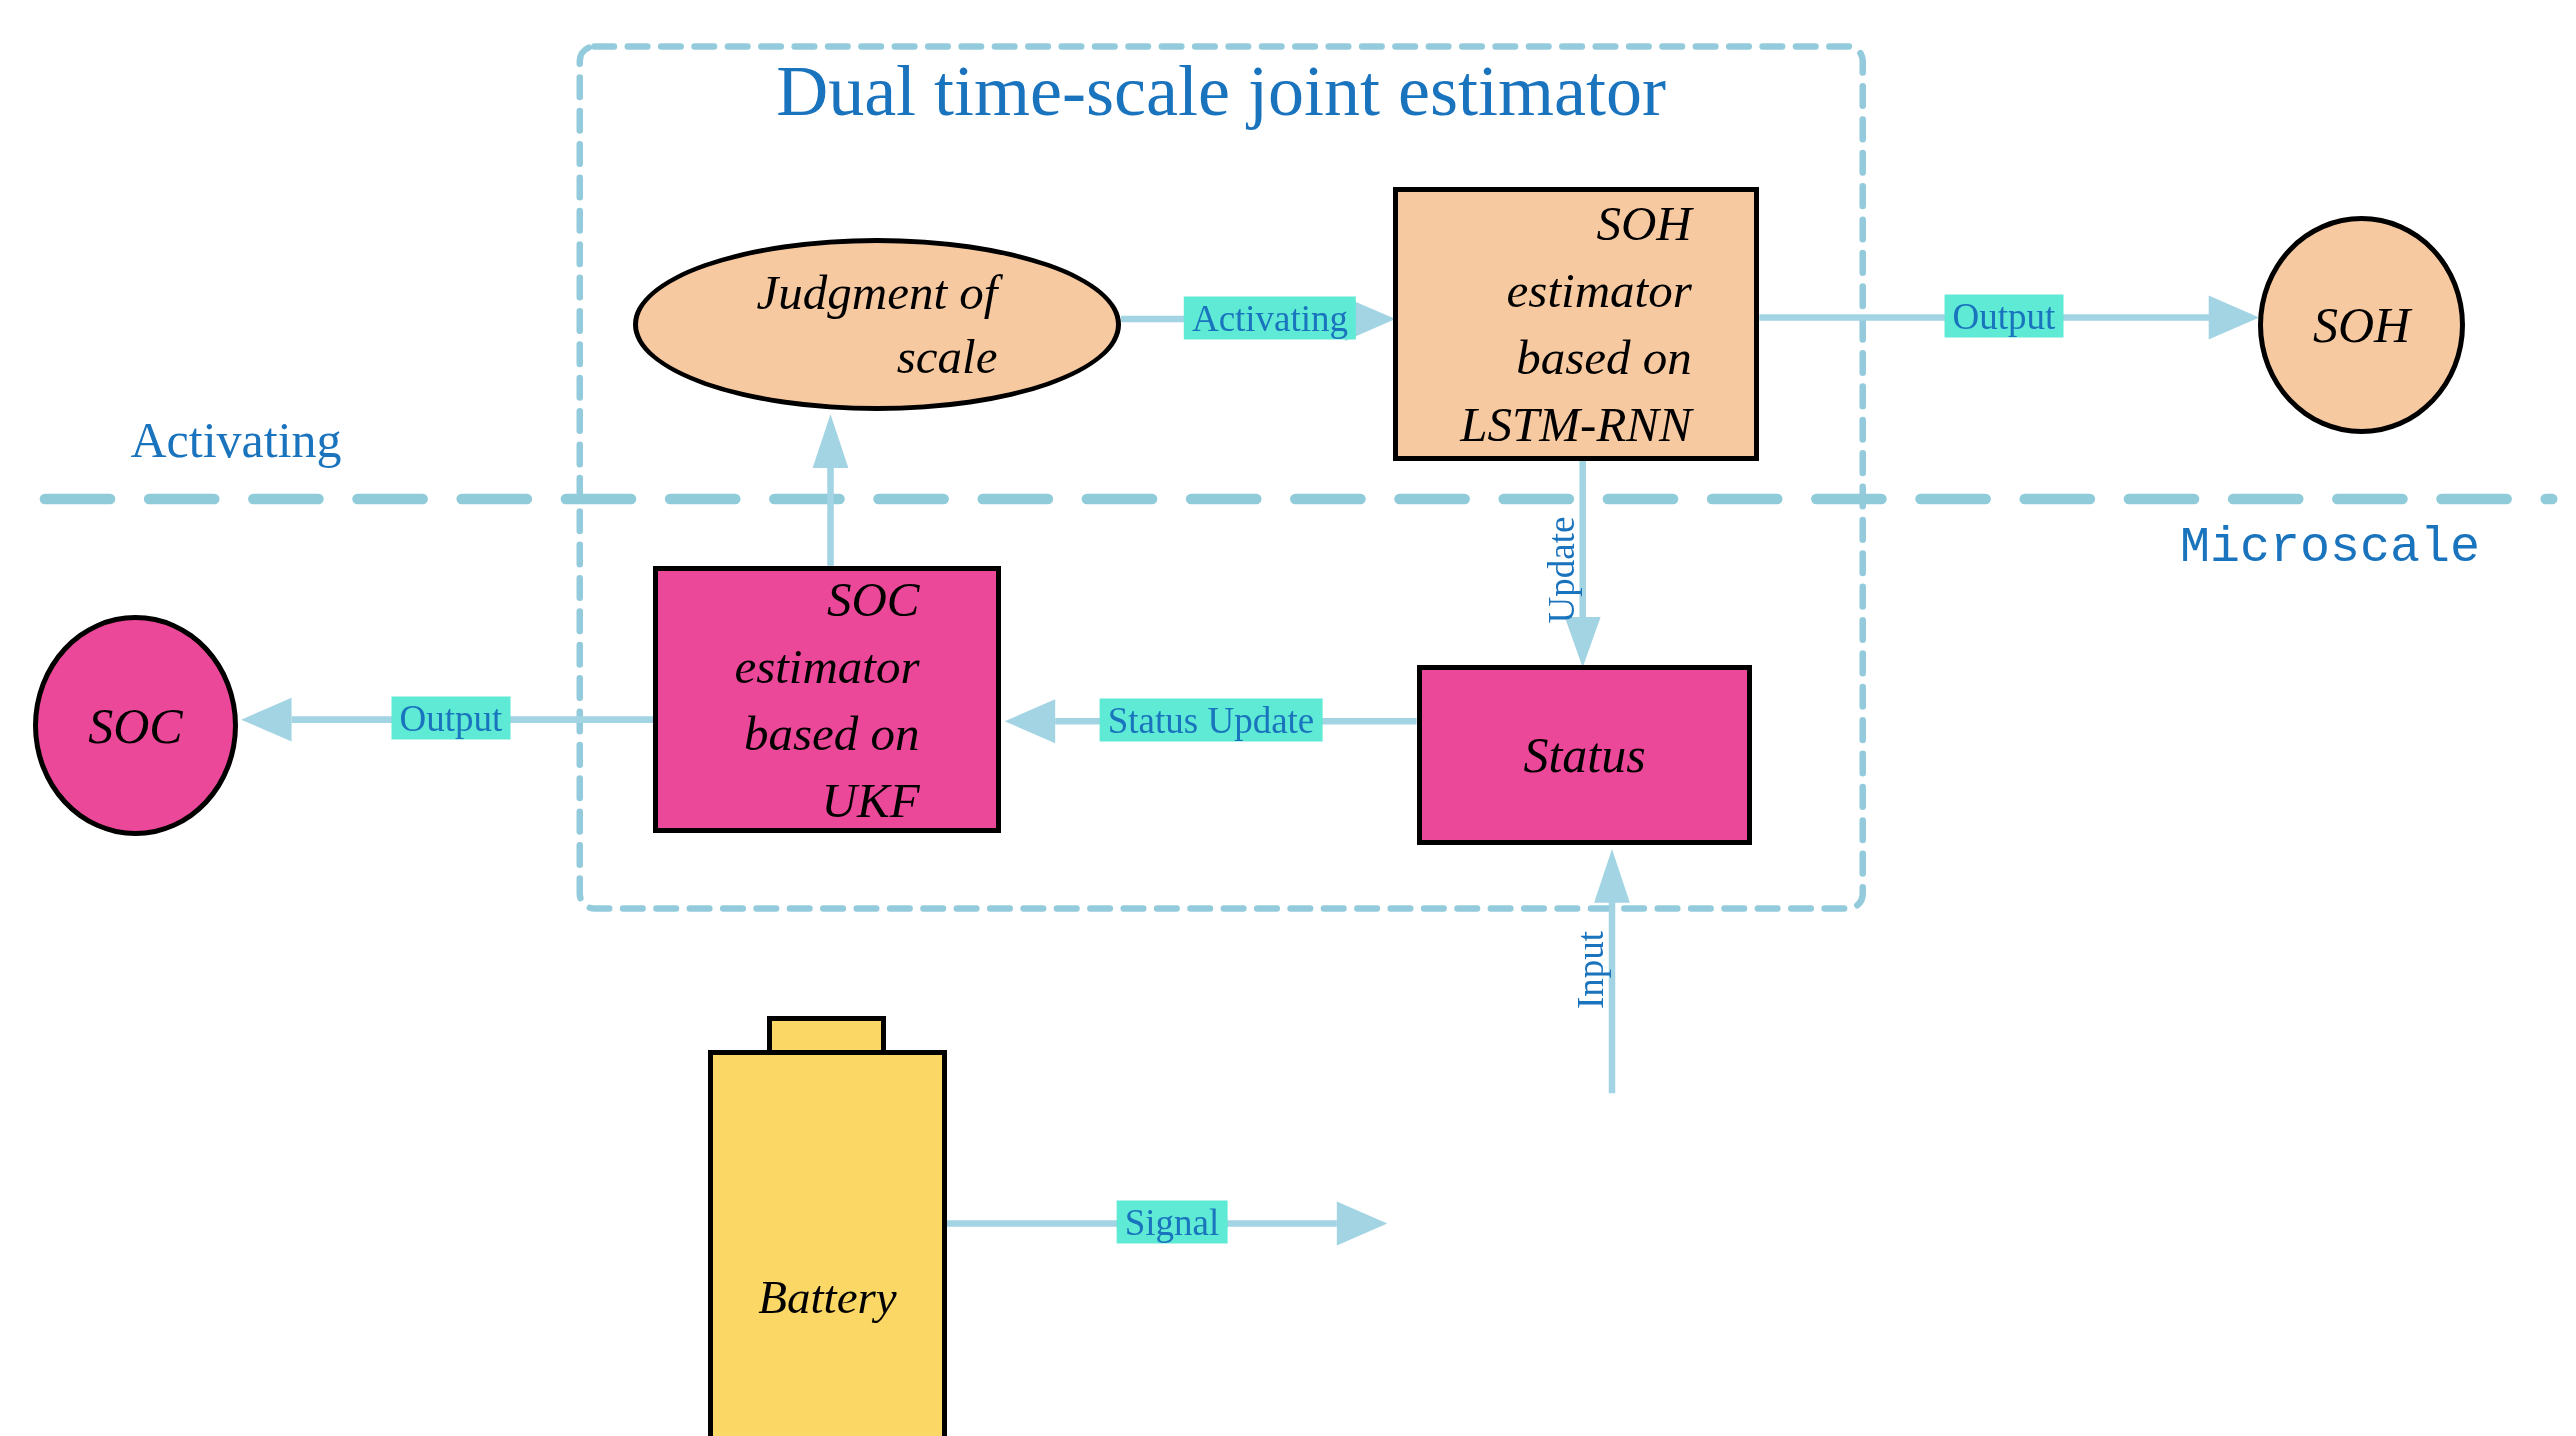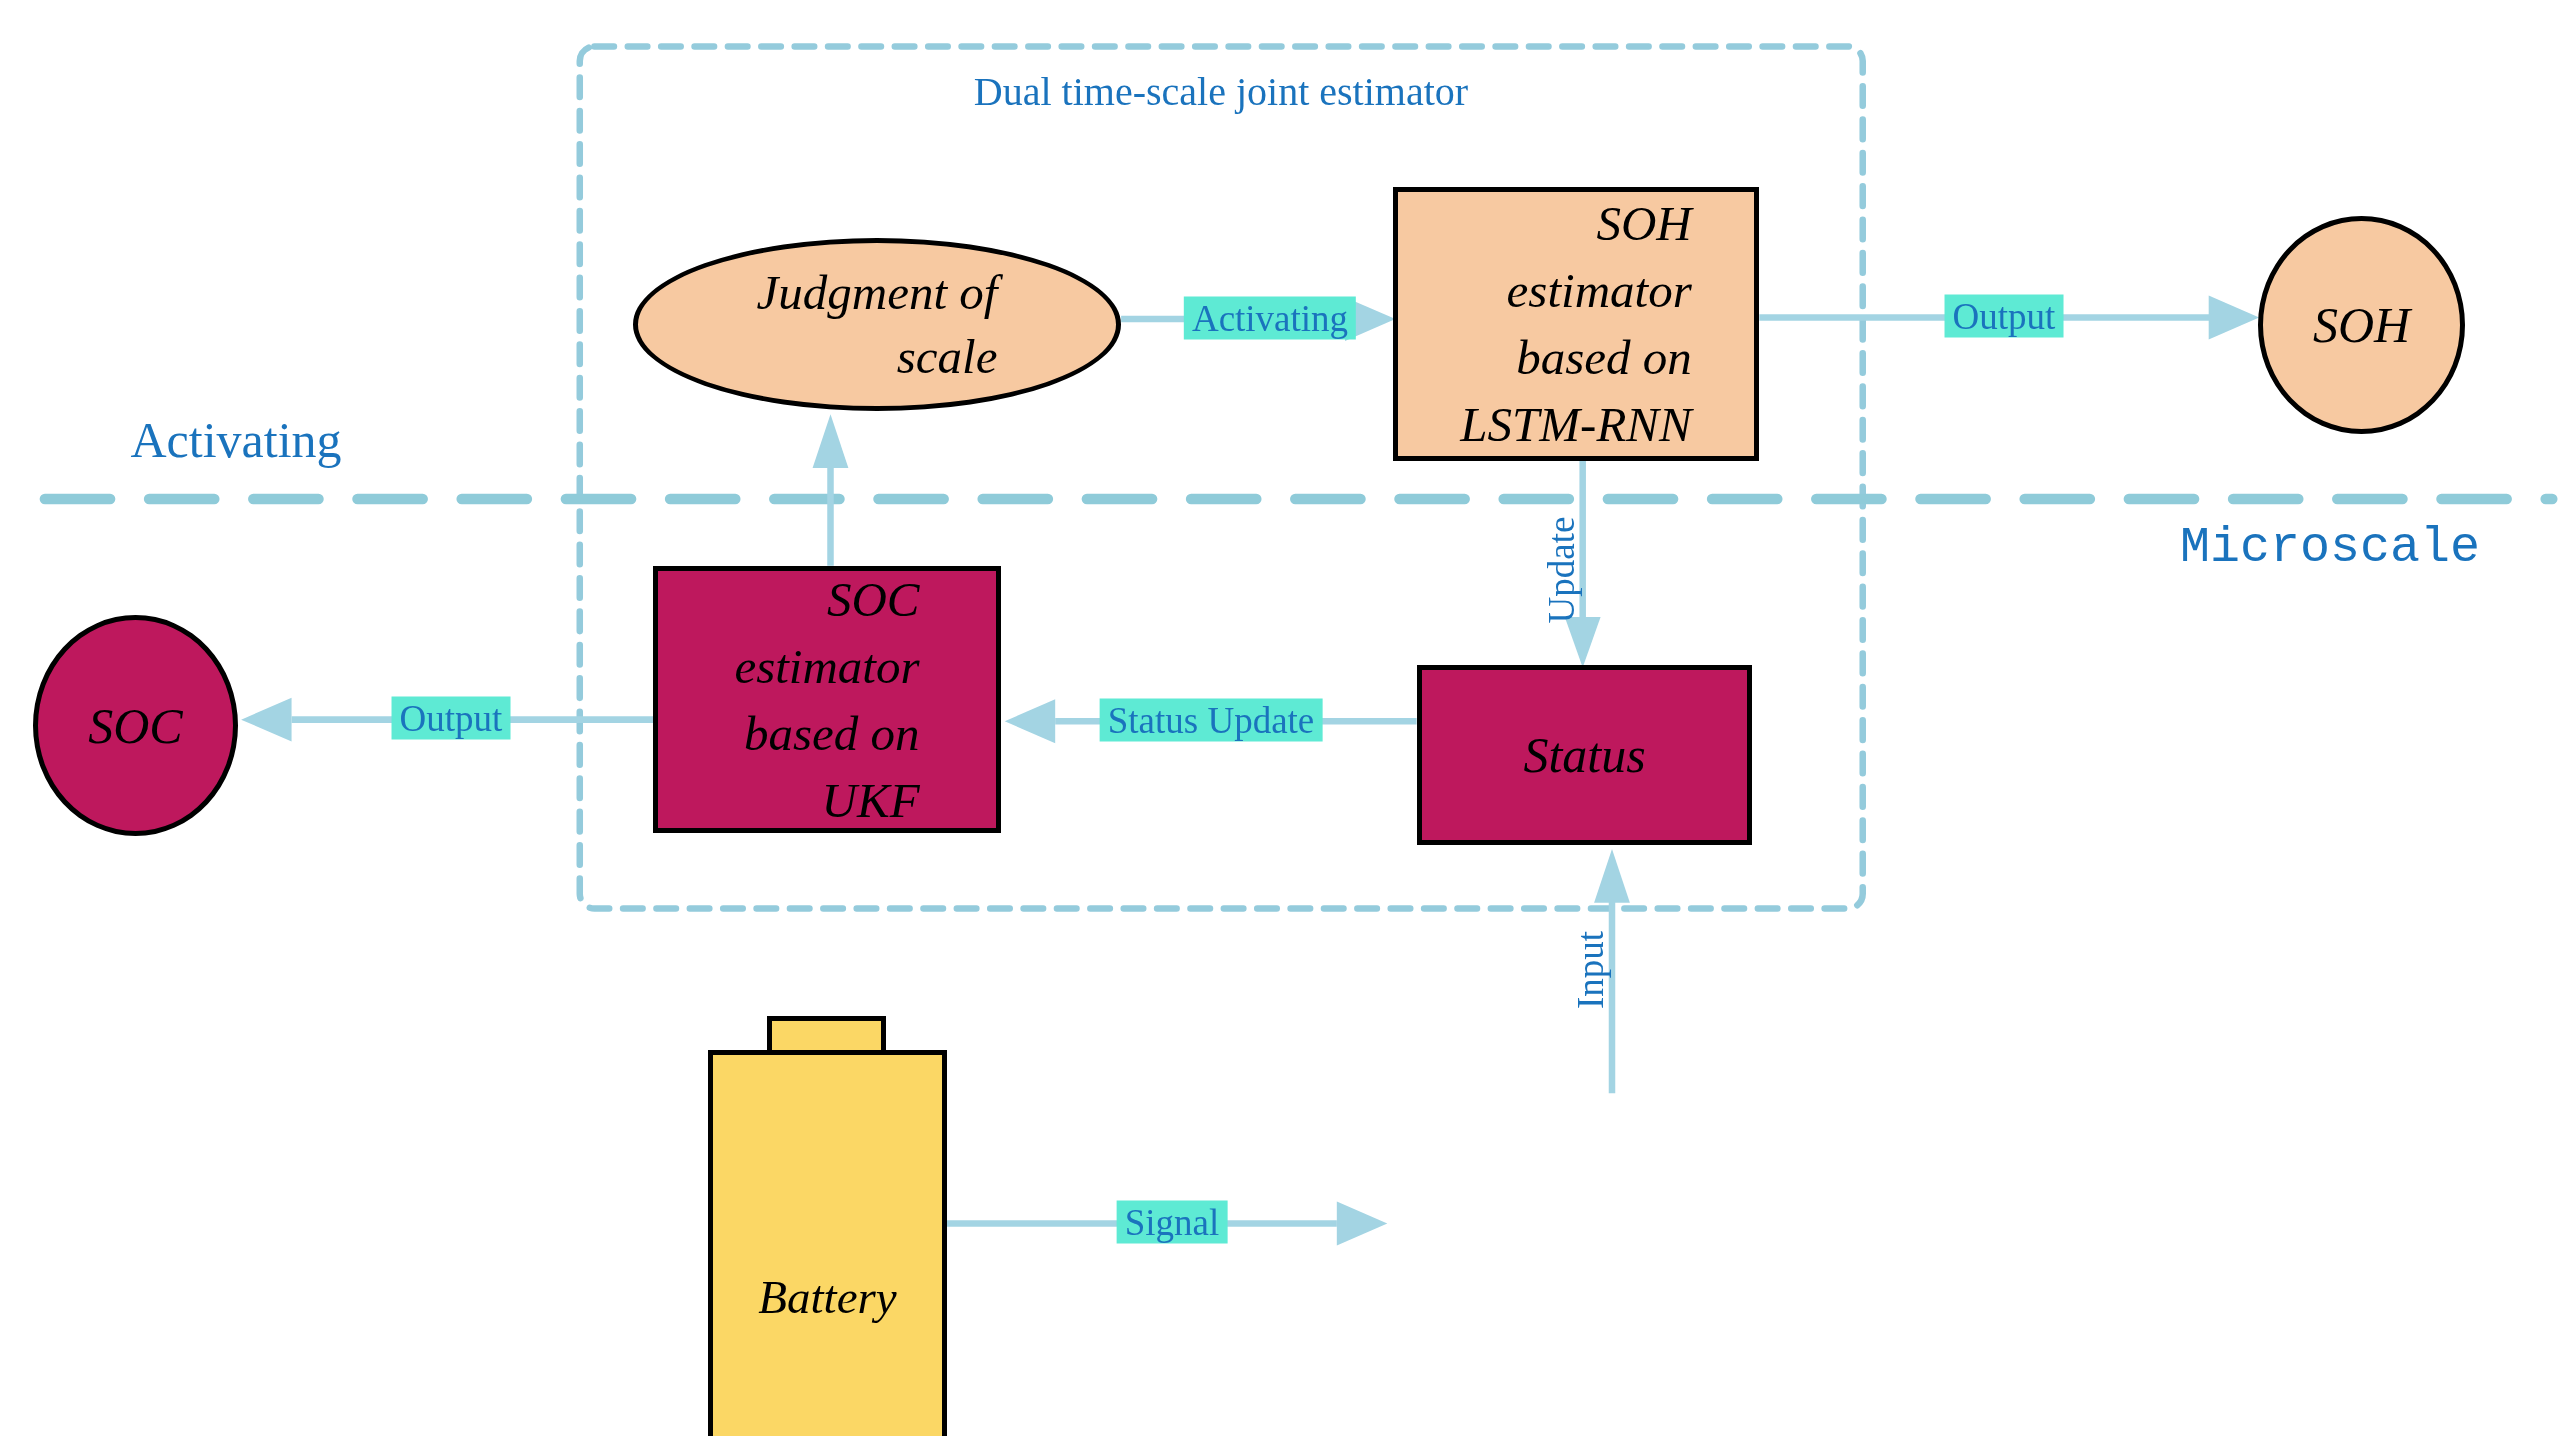--- a/index.html
+++ b/index.html
@@ -22,28 +22,28 @@
     border: 5.7px solid #000000;
     display: flex;
     align-items: center;
     justify-content: center;
     text-align: right;
     color: #000000;
     white-space: pre-line;
     font-style: italic;
   }
   .fill-peach { background: #F7C9A1; }
-  .fill-blue  { background: #be185d; }
+  .fill-blue  { background: #ec4899; }
   .fill-yellow{ background: #FBD765; }
   .ellipse { border-radius: 50%; }
   .node-label { white-space: pre-line; }
   .big-title {
     position: absolute;
     color: #1A73BD;
-    font-size: 40px;
+    font-size: 72px;
     transform: translate(-50%, -50%);
     white-space: nowrap;
   }
   .scale-label {
     position: absolute;
     color: #1A73BD;
     font-size: 50px;
     transform: translate(-50%, -50%);
     white-space: nowrap;
   }

